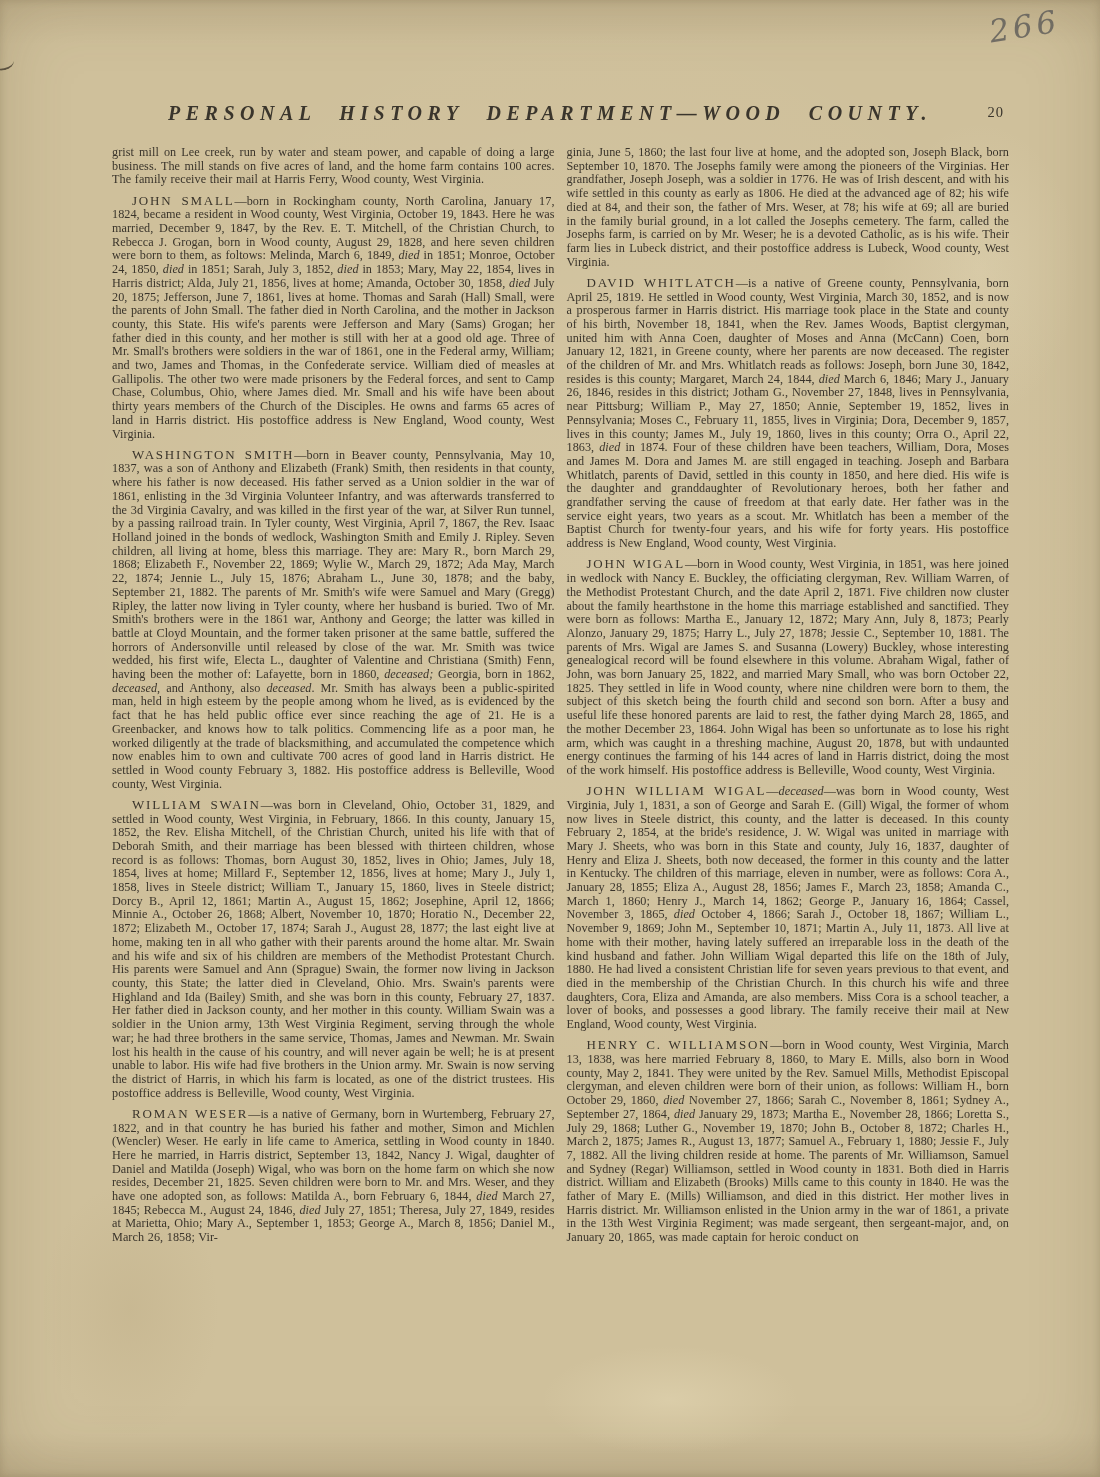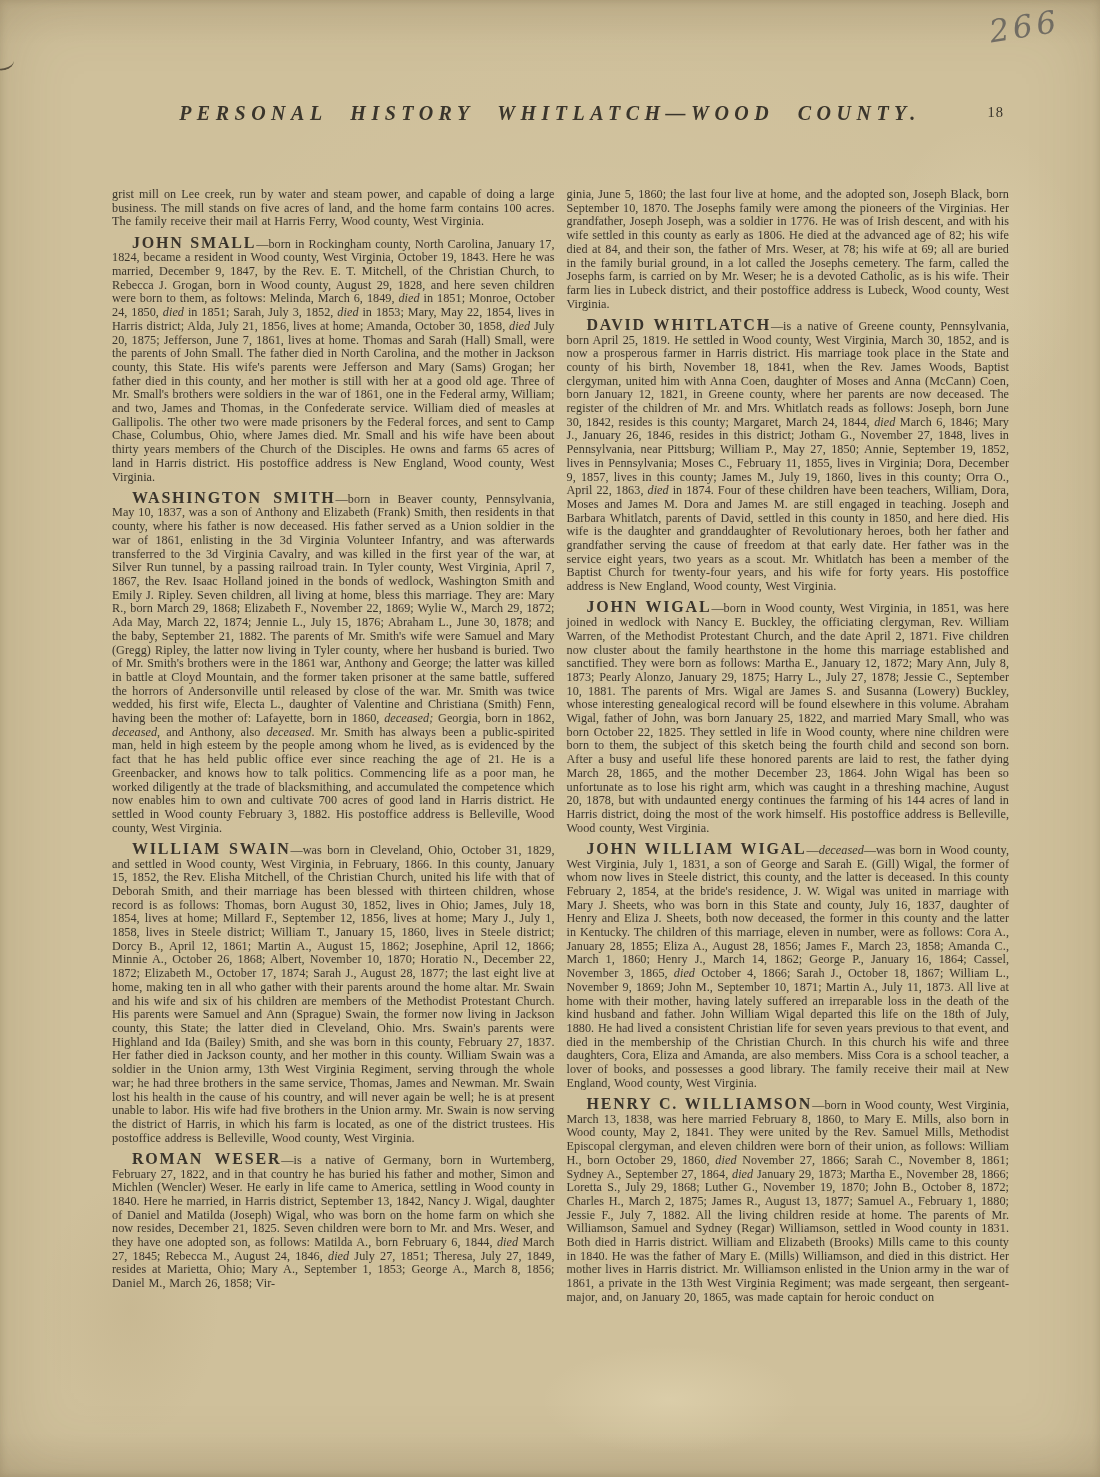--- a/index.html
+++ b/index.html
@@ -60,46 +60,45 @@
     display:flex; gap:12px;
   }
   .col {
     width:443px;
     text-align: justify;
     font-size: 12.2px;
     line-height: 13.7px;
     letter-spacing: 0.05px;
     word-spacing: 0.6px;
     color: #3a342b;
-    margin-top: 42px;
   }
   .para { margin:0 0 6.5px 0; text-indent:20px; }
   .para.cont { text-indent:0; }
   .entry-name {
-    font-weight: bold;
-    font-size: 16px;
+    font-weight: normal;
+    font-size: 13px;
     letter-spacing: 1.8px;
   }
   .para i { font-style: italic; font-family: Liberation Serif, serif; }
 </style>
 </head>
 <body>
 
 <div class="page">
   <div class="stain stain-a"></div>
   <div class="stain stain-b"></div>
   <div class="stain stain-c"></div>
   <div class="ink-mark"></div>
 
   <div class="handwritten">266</div>
 
   <div class="header">
-    <span class="title">PERSONAL HISTORY WHITLATCH—WOOD COUNTY.</span>
+    <span class="title">PERSONAL HISTORY DEPARTMENT—WOOD COUNTY.</span>
   </div>
-  <div class="page-number">18</div>
+  <div class="page-number">20</div>
 
   <div class="columns">
     <div class="col" id="col-left">
         <p class="para cont">grist mill on Lee creek, run by water and steam power, and capable of doing a large business.  The mill stands on five acres of land, and the home farm contains 100 acres.  The family receive their mail at Harris Ferry, Wood county, West Virginia.</p>
         <p class="para"><span class="entry-name">JOHN SMALL</span>—born in Rockingham county, North Carolina, January 17, 1824, became a resident in Wood county, West Virginia, October 19, 1843.  Here he was married, December 9, 1847, by the Rev. E. T. Mitchell, of the Christian Church, to Rebecca J. Grogan, born in Wood county, August 29, 1828, and here seven children were born to them, as foltows:  Melinda, March 6, 1849, <i>died</i> in 1851; Monroe, October 24, 1850, <i>died</i> in 1851; Sarah, July 3, 1852, <i>died</i> in 1853; Mary, May 22, 1854, lives in Harris district; Alda, July 21, 1856, lives at home; Amanda, October 30, 1858, <i>died</i> July 20, 1875; Jefferson, June 7, 1861, lives at home.  Thomas and Sarah (Hall) Small, were the parents of John Small.  The father died in North Carolina, and the mother in Jackson county, this State.  His wife's parents were Jefferson and Mary (Sams) Grogan; her father died in this county, and her mother is still with her at a good old age.  Three of Mr. Small's brothers were soldiers in the war of 1861, one in the Federal army, William; and two, James and Thomas, in the Confederate service.  William died of measles at Gallipolis.  The other two were made prisoners by the Federal forces, and sent to Camp Chase, Columbus, Ohio, where James died.  Mr. Small and his wife have been about thirty years members of the Church of the Disciples.  He owns and farms 65 acres of land in Harris district.  His postoffice address is New England, Wood county, West Virginia.</p>
         <p class="para"><span class="entry-name">WASHINGTON SMITH</span>—born in Beaver county, Pennsylvania, May 10, 1837, was a son of Anthony and Elizabeth (Frank) Smith, then residents in that county, where his father is now deceased.  His father served as a Union soldier in the war of 1861, enlisting in the 3d Virginia Volunteer Infantry, and was afterwards transferred to the 3d Virginia Cavalry, and was killed in the first year of the war, at Silver Run tunnel, by a passing railroad train.  In Tyler county, West Virginia, April 7, 1867, the Rev. Isaac Holland joined in the bonds of wedlock, Washington Smith and Emily J. Ripley.  Seven children, all living at home, bless this marriage.  They are:  Mary R., born March 29, 1868; Elizabeth F., November 22, 1869; Wylie W., March 29, 1872; Ada May, March 22, 1874; Jennie L., July 15, 1876; Abraham L., June 30, 1878; and the baby, September 21, 1882.  The parents of Mr. Smith's wife were Samuel and Mary (Gregg) Ripley, the latter now living in Tyler county, where her husband is buried.  Two of Mr. Smith's brothers were in the 1861 war, Anthony and George; the latter was killed in battle at Cloyd Mountain, and the former taken prisoner at the same battle, suffered the horrors of Andersonville until released by close of the war.  Mr. Smith was twice wedded, his first wife, Electa L., daughter of Valentine and Christiana (Smith) Fenn, having been the mother of: Lafayette, born in 1860, <i>deceased;</i> Georgia, born in 1862, <i>deceased</i>, and Anthony, also <i>deceased</i>.  Mr. Smith has always been a public-spirited man, held in high esteem by the people among whom he lived, as is evidenced by the fact that he has held public office ever since reaching the age of 21.  He is a Greenbacker, and knows how to talk politics.  Commencing life as a poor man, he worked diligently at the trade of blacksmithing, and accumulated the competence which now enables him to own and cultivate 700 acres of good land in Harris district.  He settled in Wood county February 3, 1882.  His postoffice address is Belleville, Wood county, West Virginia.</p>
         <p class="para"><span class="entry-name">WILLIAM SWAIN</span>—was born in Cleveland, Ohio, October 31, 1829, and settled in Wood county, West Virginia, in February, 1866.  In this county, January 15, 1852, the Rev. Elisha Mitchell, of the Christian Church, united his life with that of Deborah Smith, and their marriage has been blessed with thirteen children, whose record is as follows:  Thomas, born August 30, 1852, lives in Ohio; James, July 18, 1854, lives at home; Millard F., September 12, 1856, lives at home; Mary J., July 1, 1858, lives in Steele district; William T., January 15, 1860, lives in Steele district; Dorcy B., April 12, 1861; Martin A., August 15, 1862; Josephine, April 12, 1866; Minnie A., October 26, 1868; Albert, November 10, 1870; Horatio N., December 22, 1872; Elizabeth M., October 17, 1874; Sarah J., August 28, 1877; the last eight live at home, making ten in all who gather with their parents around the home altar.  Mr. Swain and his wife and six of his children are members of the Methodist Protestant Church.  His parents were Samuel and Ann (Sprague) Swain, the former now living in Jackson county, this State; the latter died in Cleveland, Ohio.  Mrs. Swain's parents were Highland and Ida (Bailey) Smith, and she was born in this county, February 27, 1837.  Her father died in Jackson county, and her mother in this county.  William Swain was a soldier in the Union army, 13th West Virginia Regiment, serving through the whole war; he had three brothers in the same service, Thomas, James and Newman.  Mr. Swain lost his health in the cause of his country, and will never again be well; he is at present unable to labor.  His wife had five brothers in the Union army.  Mr. Swain is now serving the district of Harris, in which his farm is located, as one of the district trustees.  His postoffice address is Belleville, Wood county, West Virginia.</p>
         <p class="para"><span class="entry-name">ROMAN WESER</span>—is a native of Germany, born in Wurtemberg, February 27, 1822, and in that country he has buried his father and mother, Simon and Michlen (Wencler) Weser.  He early in life came to America, settling in Wood county in 1840.  Here he married, in Harris district, September 13, 1842, Nancy J. Wigal, daughter of Daniel and Matilda (Joseph) Wigal, who was born on the home farm on which she now resides, December 21, 1825.  Seven children were born to Mr. and Mrs. Weser, and they have one adopted son, as follows: Matilda A., born February 6, 1844, <i>died</i> March 27, 1845; Rebecca M., August 24, 1846, <i>died</i> July 27, 1851; Theresa, July 27, 1849, resides at Marietta, Ohio; Mary A., September 1, 1853; George A., March 8, 1856; Daniel M., March 26, 1858; Vir-</p>
       </div>
     <div class="col" id="col-right">

